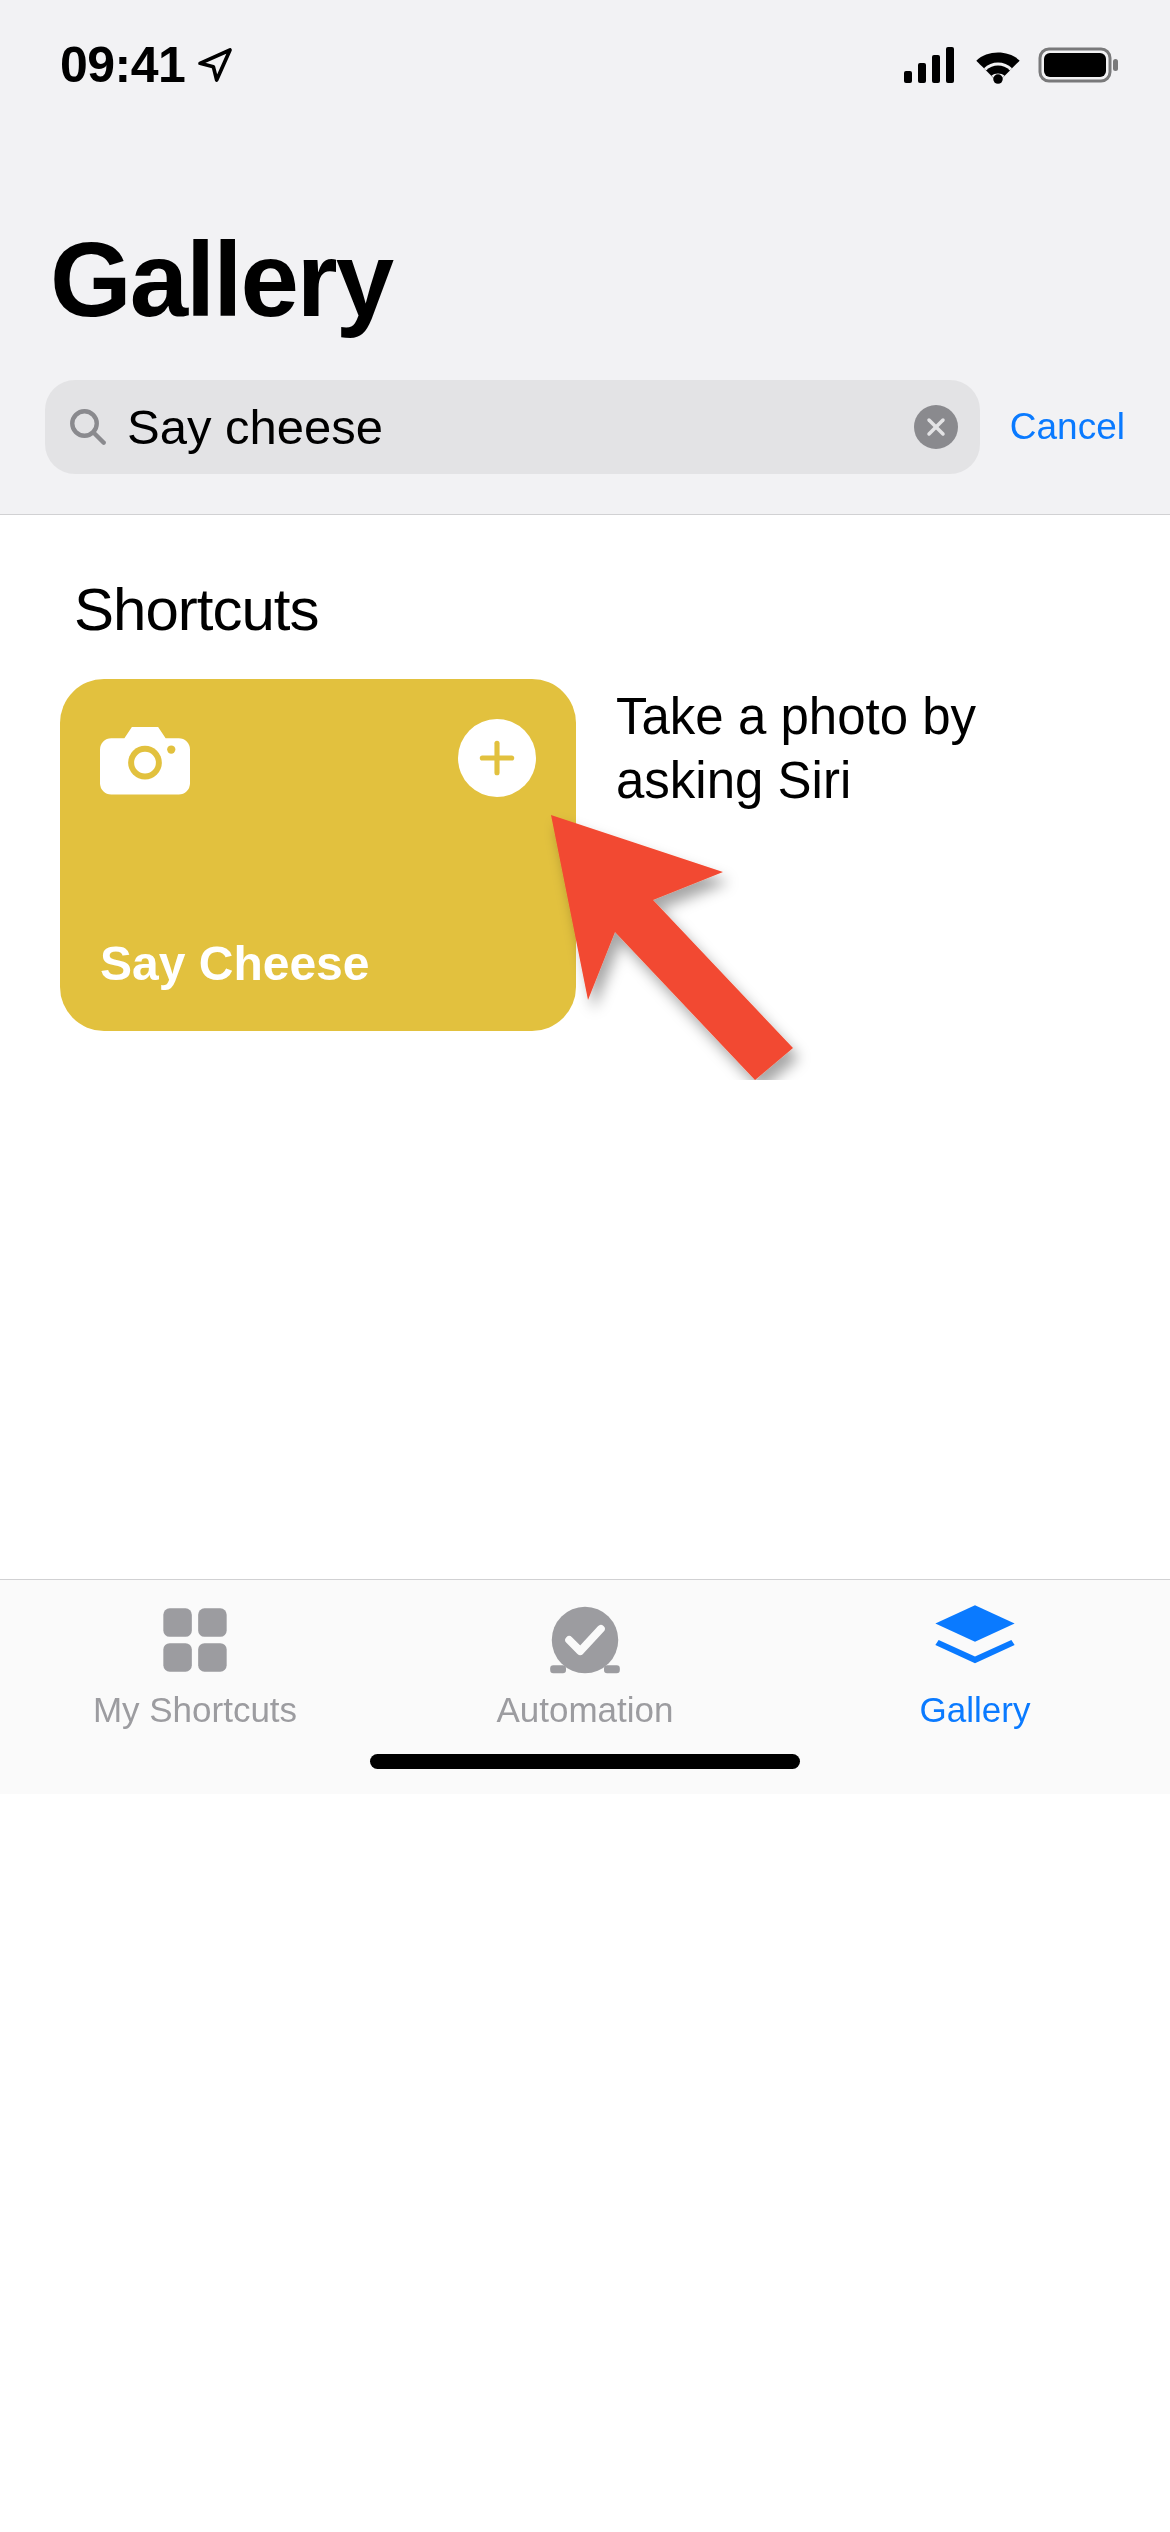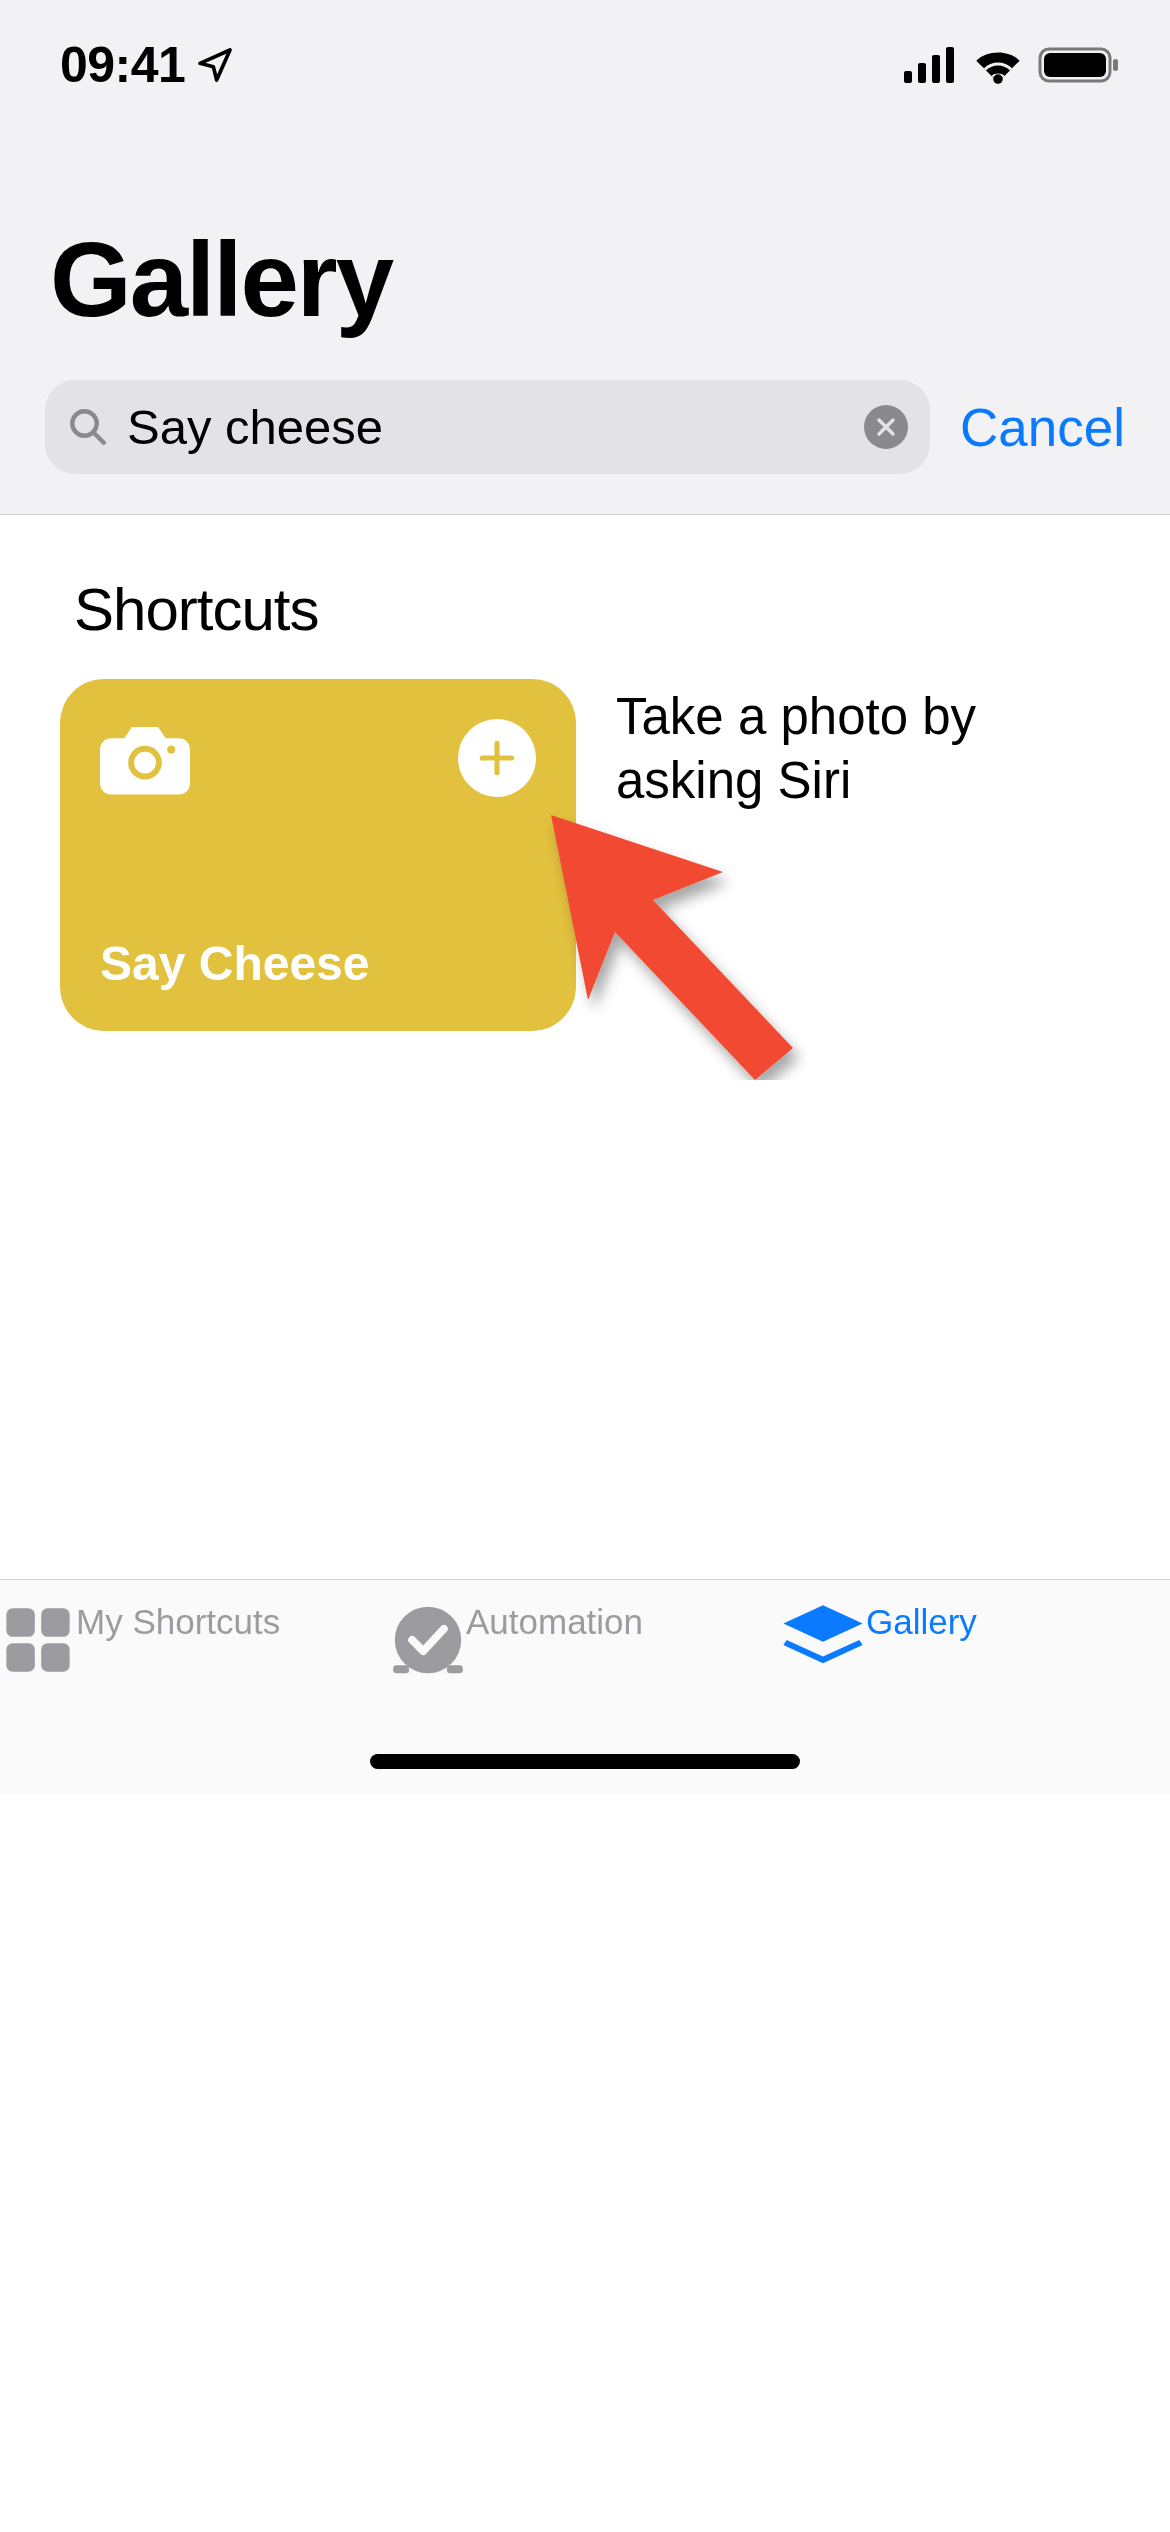--- a/index.html
+++ b/index.html
@@ -10,33 +10,33 @@
   .status-left { display: flex; align-items: center; gap: 10px; }
   .status-time { font-size: 50px; font-weight: 600; letter-spacing: -0.5px; }
   .status-right { display: flex; align-items: center; gap: 14px; }
   .page-title { font-size: 105px; font-weight: 800; letter-spacing: -2px; padding: 100px 50px 40px 50px; }
   .search-row { display: flex; align-items: center; gap: 30px; padding: 0 45px 40px 45px; }
   .search-field { flex: 1; background: #e3e3e5; border-radius: 30px; height: 94px; display: flex; align-items: center; padding: 0 22px; gap: 18px; }
   .search-icon { color: #8a8a8e; }
   .search-input { flex: 1; border: none; outline: none; background: transparent; font-size: 49px; color: #000; }
   .search-input::placeholder { color: #8a8a8e; }
   .clear-btn { width: 44px; height: 44px; background: #8a8a8e; border-radius: 50%; display: flex; align-items: center; justify-content: center; color: #e3e3e5; }
-  .cancel-btn { font-size: 53px; color: #0a7aff; }
+  .cancel-btn { font-size: 37px; color: #0a7aff; }
   .content { flex: 1; background: #fff; padding: 60px 0 0 0; }
   .section-title { font-size: 60px; font-weight: 400; letter-spacing: -1px; padding: 0 60px 35px 62px; margin-left: 12px; }
   .shortcut-row { display: flex; align-items: flex-start; gap: 40px; padding: 0 60px; }
   .shortcut-card { width: 516px; height: 352px; background: #e2c13e; border-radius: 44px; position: relative; padding: 40px; display: flex; flex-direction: column; justify-content: space-between; color: #fff; }
   .card-top { display: flex; align-items: flex-start; justify-content: space-between; }
   .camera-icon { width: 90px; height: 76px; }
   .add-btn { width: 78px; height: 78px; background: #fff; border-radius: 50%; display: flex; align-items: center; justify-content: center; color: #e2c13e; }
   .card-label { font-size: 48px; font-weight: 600; }
   .shortcut-desc { font-size: 51px; line-height: 1.25; color: #000; padding-top: 6px; max-width: 420px; }
   .annotation-arrow { position: absolute; pointer-events: none; z-index: 10; }
   .tab-bar { position: absolute; bottom: 0; left: 0; right: 0; height: 215px; background: #fafafa; border-top: 1px solid #d1d1d3; display: flex; align-items: flex-start; padding-top: 22px; }
-  .tab { flex: 1; display: flex; flex-direction: row; align-items: flex-start; color: #9c9ca0; }
+  .tab { flex: 1; display: flex; flex-direction: column; align-items: center; gap: 12px; color: #9c9ca0; }
   .tab.active { color: #0a7aff; }
   .tab-label { font-size: 35px; font-weight: 500; }
   .home-indicator { position: absolute; bottom: 25px; left: 50%; transform: translateX(-50%); width: 430px; height: 15px; background: #000; border-radius: 10px; }
 </style>
 </head>
 <body>
 
 <div class="screen">
   <div class="header-area">
     <div class="status-bar">

